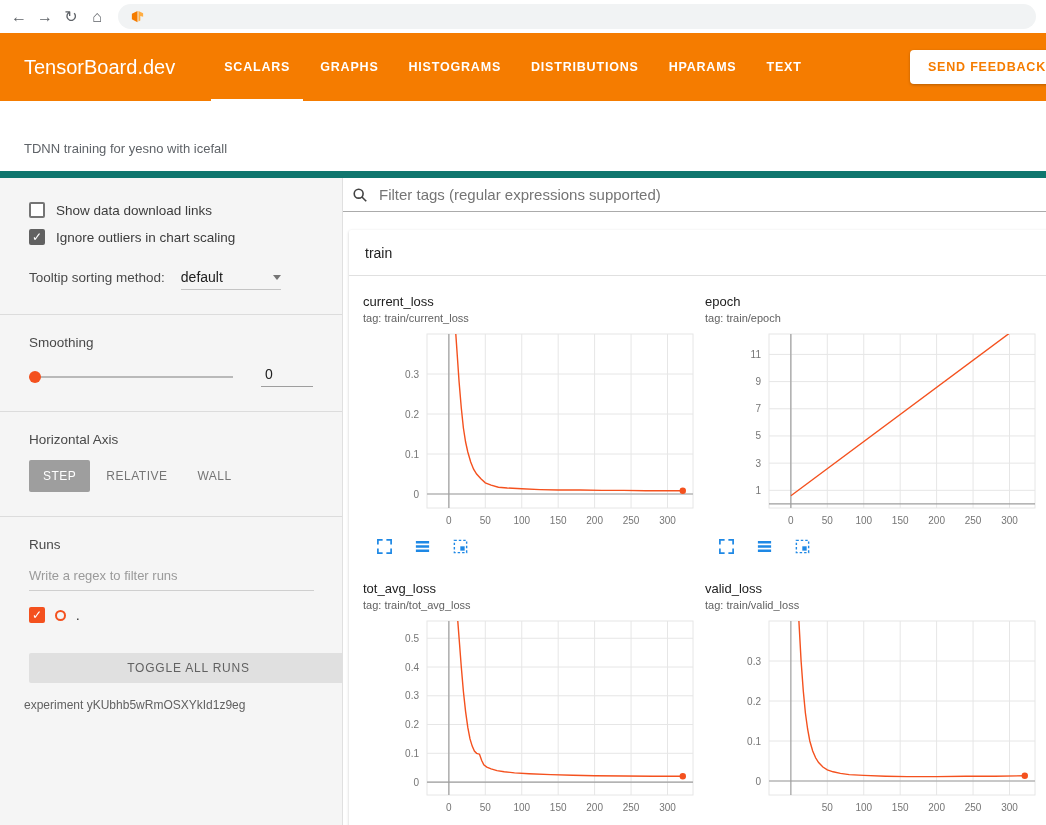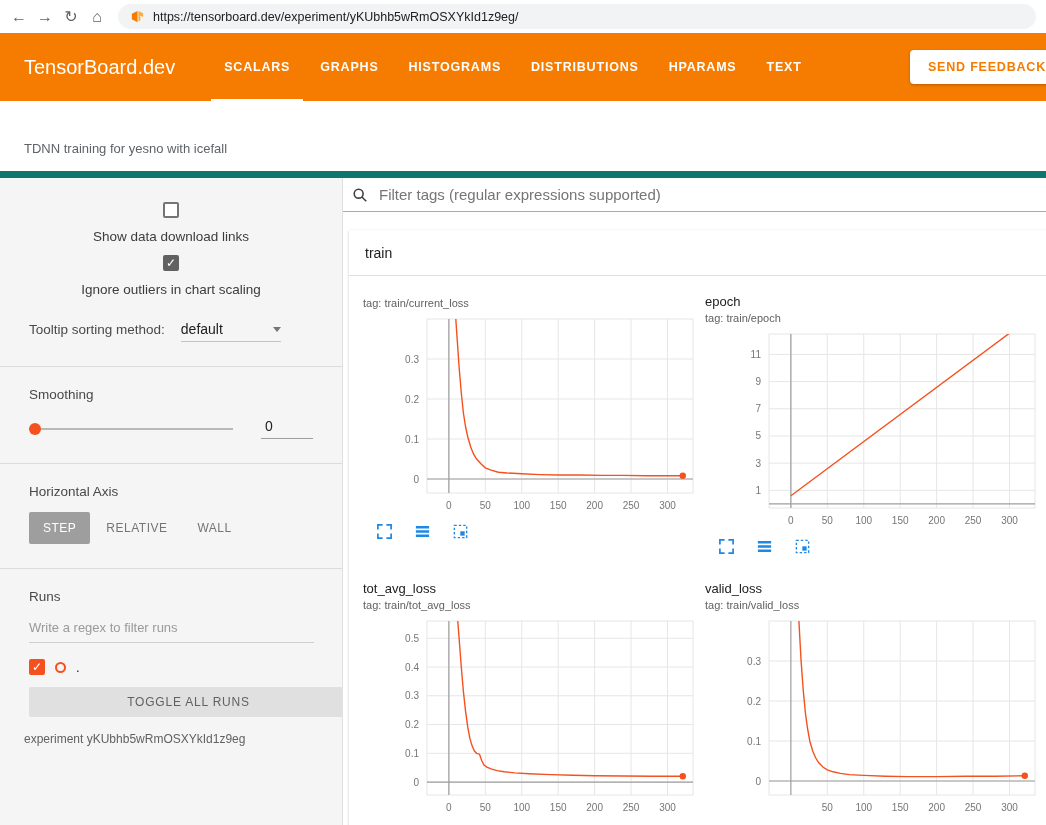--- a/index.html
+++ b/index.html
@@ -24,21 +24,21 @@
 
   
   .subheader { height:77px; border-bottom:7px solid #0f766e; display:flex; align-items:flex-end; padding:0 0 15px 24px; color:#5f6368; font-size:13px; background:#fff; }
 
   
   .content { display:flex; height:647px; }
 
   
   .sidebar { width:343px; min-width:343px; background:#f5f5f5; border-right:1px solid #e0e0e0; padding-top:24px; font-size:13.5px; color:#3c3c3c; overflow:hidden; }
   .side-pad { padding-left:29px; padding-right:29px; }
-  .checkbox-row { display:flex; align-items:center; gap:11px; margin-bottom:11px; cursor:pointer;flex-direction:column; }
+  .checkbox-row { display:flex; align-items:center; gap:11px; margin-bottom:11px; cursor:pointer; }
   .cb { width:16px; height:16px; min-width:16px; border:2px solid #757575; border-radius:2px; background:#fff; display:flex; align-items:center; justify-content:center; font-size:12px; line-height:1; color:#fff; }
   .cb.checked { background:#616161; border-color:#616161; }
   .cb.orange { background:#f4511e; border-color:#f4511e; }
   .tooltip-row { margin-top:24px; display:flex; align-items:baseline; }
   .side-label { color:#494949; font-size:13.5px; }
   .select { margin-left:16px; display:inline-flex; align-items:center; justify-content:space-between; min-width:100px; border-bottom:1px solid #c4c4c4; padding-bottom:4px; font-size:14px; color:#212121; cursor:pointer; }
   .caret { width:0; height:0; border-left:4.5px solid transparent; border-right:4.5px solid transparent; border-top:5px solid #757575; }
   .divider { height:1px; background:#dcdcdc; margin-top:24px; }
   .section-top { margin-top:20px; }
   .slider-row { display:flex; align-items:center; margin-top:16px; }
@@ -47,21 +47,21 @@
   .slider-thumb { position:absolute; left:0; top:1px; width:12px; height:12px; border-radius:50%; background:#f4511e; }
   .slider-value { width:52px; margin-left:28px; border-bottom:1px solid #9e9e9e; padding:0 0 4px 4px; font-size:14px; color:#212121; }
   .axis-btns { display:flex; gap:2px; margin-top:13px; }
   .axis-btn { padding:9px 14px; font-size:12px; letter-spacing:0.5px; color:#757575; border:none; background:transparent; border-radius:2px; font-family:"Liberation Sans",sans-serif; cursor:pointer; }
   .axis-btn.active { background:#9e9e9e; color:#fff; }
   .regex-input { margin-top:12px; width:285px; border:none; border-bottom:1px solid #cfcfcf; background:transparent; font-size:13px; padding:4px 0 7px; color:#212121; outline:none; font-family:"Liberation Sans",sans-serif; }
   .regex-input::placeholder { color:#9a9a9a; }
   .run-row { display:flex; align-items:center; margin-top:16px; gap:10px; cursor:pointer; }
   .run-swatch { width:11px; height:11px; border:2px solid #f4511e; border-radius:50%; background:transparent; }
   .run-name { font-size:13px; color:#212121; }
-  .toggle-all { margin-top:12px; width:319px; height:30px; background:#e0e0e0; border:none; border-radius:2px; color:#616161; font-size:12px; letter-spacing:0.8px; font-family:"Liberation Sans",sans-serif; cursor:pointer; }
+  .toggle-all { margin-top:30px; width:319px; height:30px; background:#e0e0e0; border:none; border-radius:2px; color:#616161; font-size:12px; letter-spacing:0.8px; font-family:"Liberation Sans",sans-serif; cursor:pointer; }
   .experiment-label { margin-top:15px; margin-left:-5px; font-size:12px; color:#616161; }
 
   
   .main { flex:1; background:#fff; overflow:hidden; }
   .filter-row { display:flex; align-items:center; gap:9px; padding-left:9px; height:34px; border-bottom:1px solid #ababab; }
   .search-icon svg { width:16px; height:16px; display:block; }
   .filter-input { border:none; outline:none; flex:1; font-size:15px; color:#424242; background:transparent; font-family:"Liberation Sans",sans-serif; }
   .filter-input::placeholder { color:#757575; }
   .card { margin:18px 0 0 6px; background:#fff; box-shadow:0 1px 3px rgba(0,0,0,0.22); border-radius:2px; width:714px; }
   .card-header { padding:15px 16px 14px; font-size:14px; color:#212121; border-bottom:1px solid #e0e0e0; cursor:pointer; }
@@ -85,21 +85,20 @@
     <span class="nav-btn">→</span>
     <span class="nav-btn">↻</span>
     <span class="nav-btn">⌂</span>
     <div class="address-bar">
       <span class="favicon">
         <svg viewBox="0 0 16 16">
             <polygon points="2,5 8,2 8,14 2,11" fill="#f57c00"></polygon>
             <polygon points="9,2 14,4.5 14,8.2 11,7.4 11,12.2 9,13.2" fill="#ffad42"></polygon>
           </svg>
       </span>
-      <span class="url">https://tensorboard.dev/experiment/yKUbhb5wRmOSXYkId1z9eg/</span>
     </div>
   </div>
 
   <header class="tb-header">
     <div class="logo">TensorBoard.dev</div>
     <nav class="nav-tabs" id="nav-tabs">
         <div class="tab active">SCALARS</div>
         <div class="tab">GRAPHS</div>
         <div class="tab">HISTOGRAMS</div>
         <div class="tab">DISTRIBUTIONS</div>
@@ -176,20 +175,21 @@
             </svg>
         </span>
         <input class="filter-input" placeholder="Filter tags (regular expressions supported)" style="">
       </div>
       <section class="card">
         <div class="card-header">
           <span>train</span>
         </div>
         <div class="charts-grid" id="charts-grid">
   <div class="chart-card">
+    <div class="chart-title">current_loss</div>
     <div class="chart-tag">tag: train/current_loss</div>
     <svg class="chart" viewBox="0 0 334 206" width="334" height="206">
                 <line x1="64" x2="330" y1="166" y2="166" stroke="#e6e6e6" stroke-width="1"></line>
                 <text x="56" y="169.5" text-anchor="end" font-size="10" fill="#757575">0</text>
                 <line x1="64" x2="330" y1="126.00000000000001" y2="126.00000000000001" stroke="#e6e6e6" stroke-width="1"></line>
                 <text x="56" y="129.5" text-anchor="end" font-size="10" fill="#757575">0.1</text>
                 <line x1="64" x2="330" y1="86" y2="86" stroke="#e6e6e6" stroke-width="1"></line>
                 <text x="56" y="89.5" text-anchor="end" font-size="10" fill="#757575">0.2</text>
                 <line x1="64" x2="330" y1="46.00000000000003" y2="46.00000000000003" stroke="#e6e6e6" stroke-width="1"></line>
                 <text x="56" y="49.50000000000003" text-anchor="end" font-size="10" fill="#757575">0.3</text>

